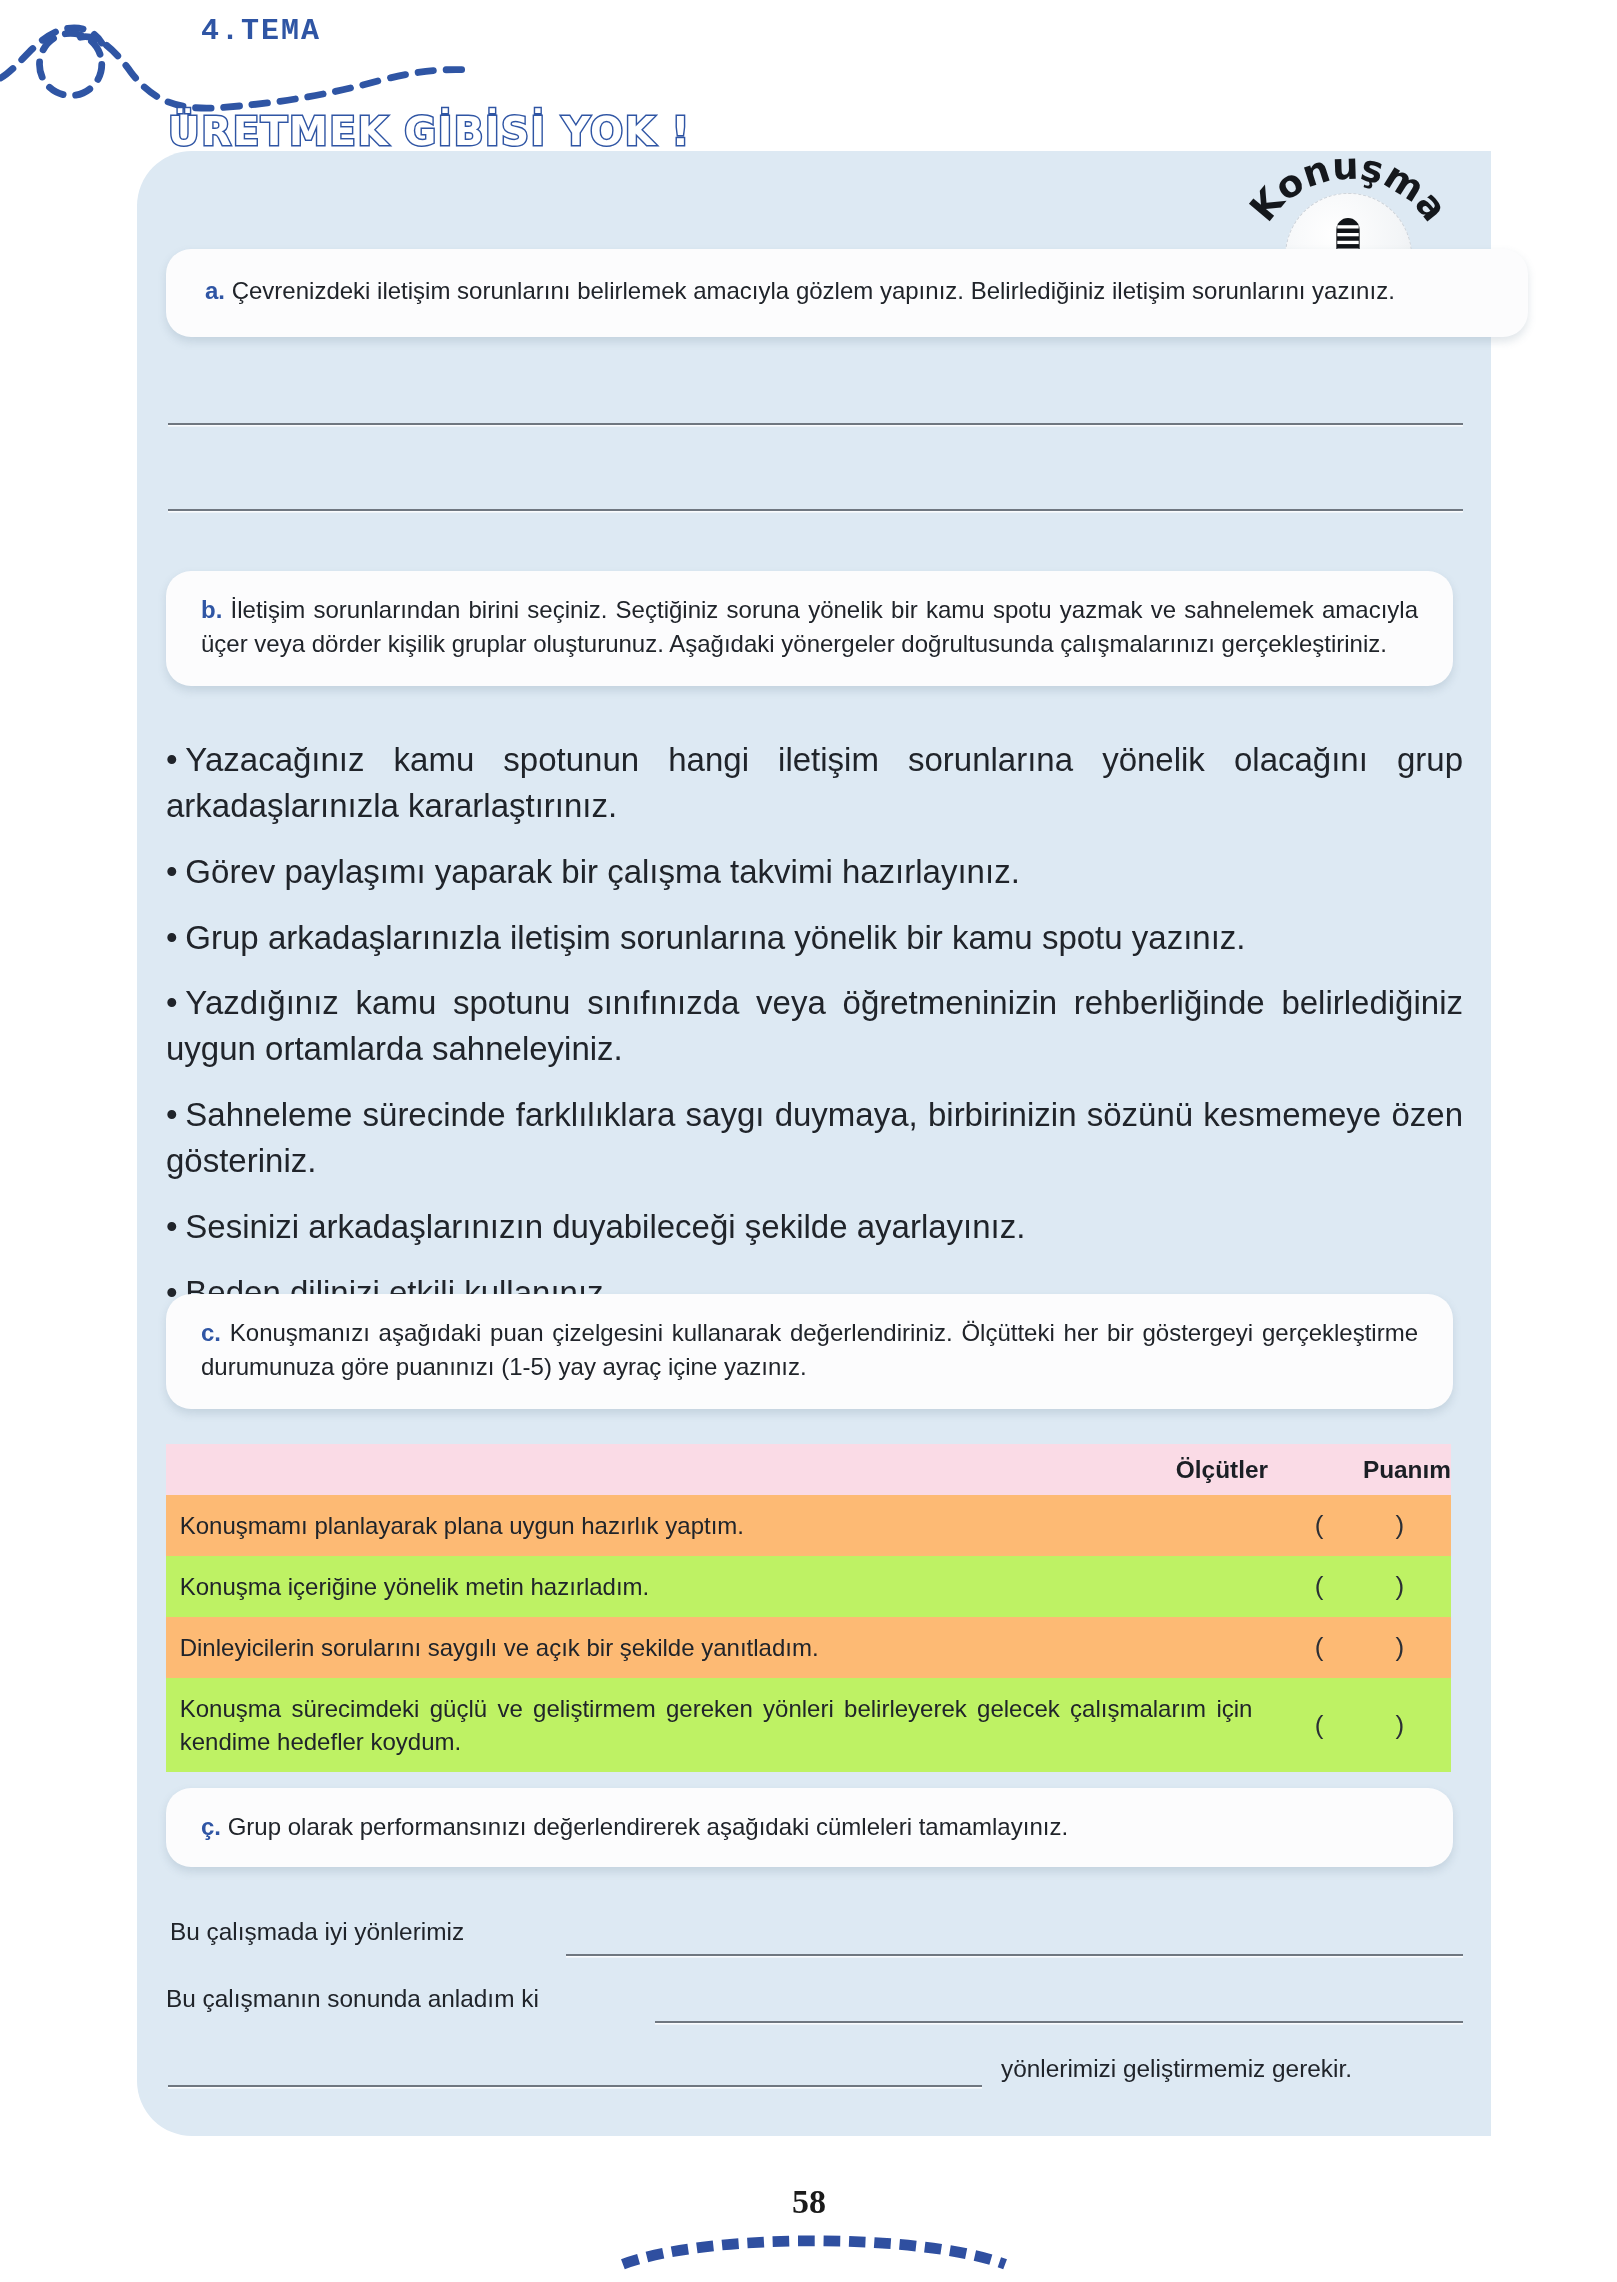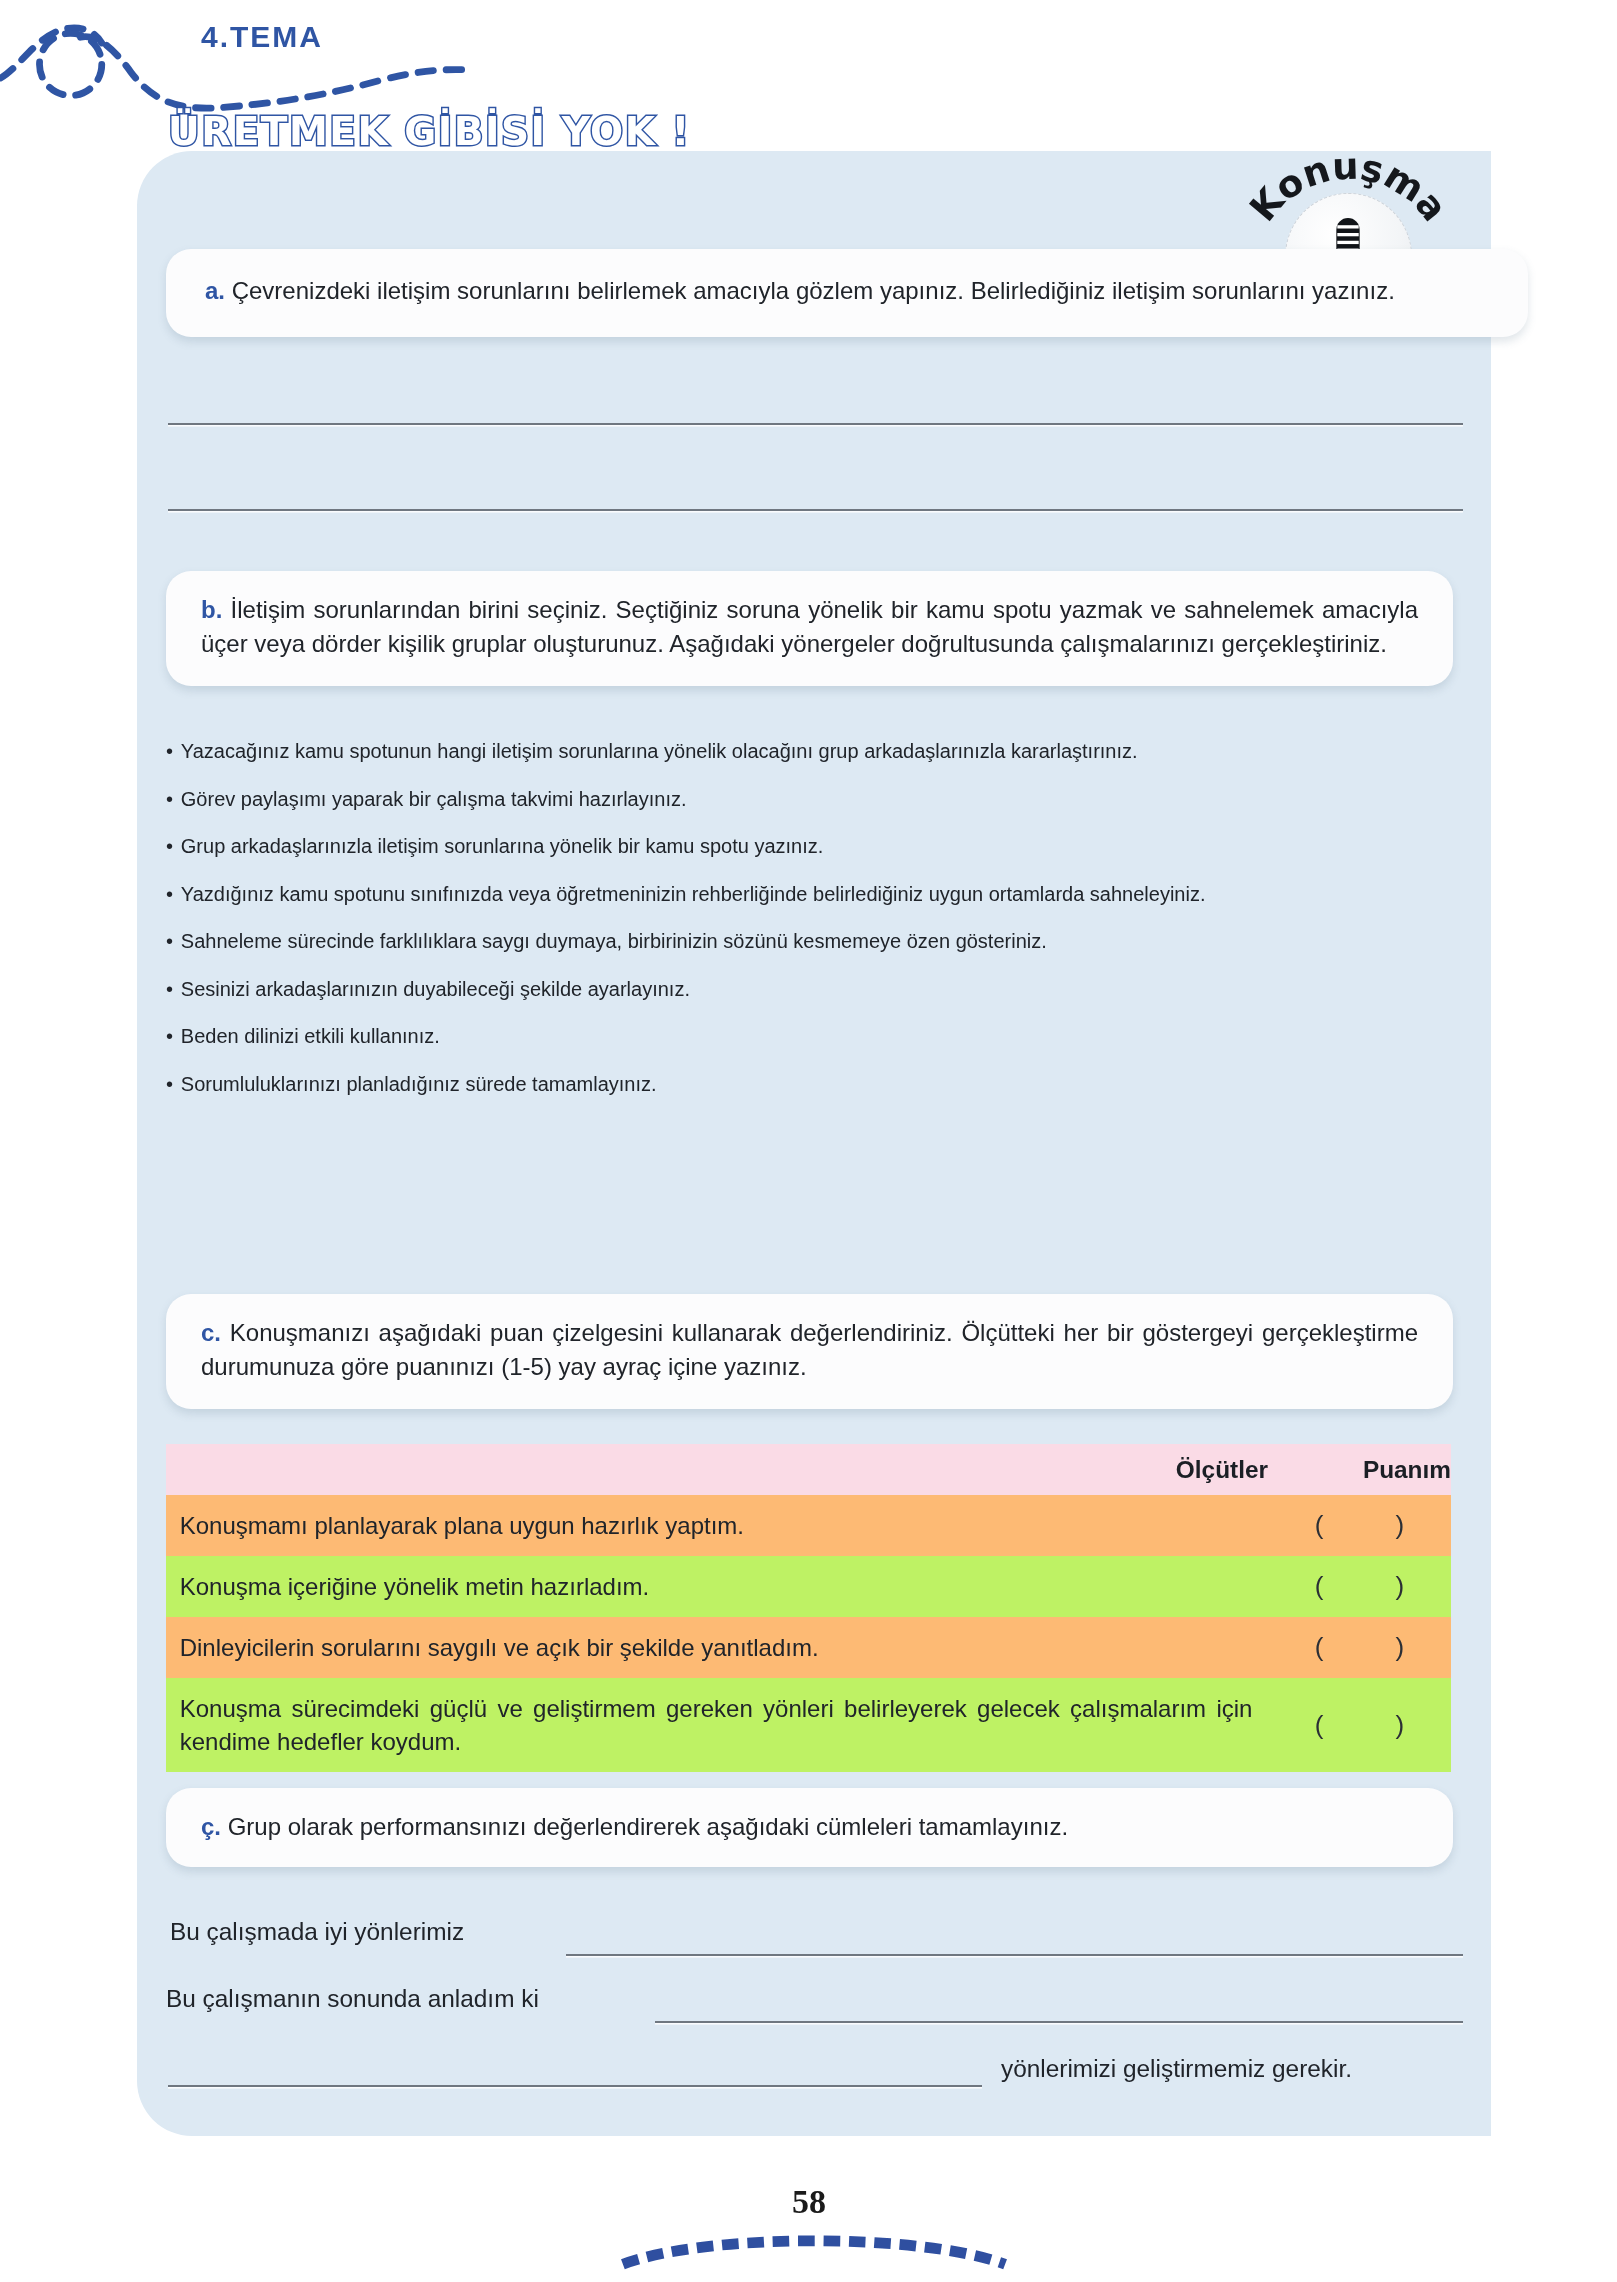--- a/index.html
+++ b/index.html
@@ -22,26 +22,26 @@
     top: 7.8px;
     width: 507px;
     height: 107px;
     pointer-events: none;
   }
 
   
   #tema-label {
     position: absolute;
     left: 201px;
-    top: 20px;
+    top: 14px;
     font-size: 30px;
     font-weight: bold;
     letter-spacing: 2px;
     color: #2f55a4;
-    font-family: Liberation Sans, sans-serif;
+    font-family: Liberation Mono, monospace;
   }
   #unit-title {
     position: absolute;
     left: 168px;
     top: 109px;
     font-size: 39px;
     font-weight: bold;
     letter-spacing: 1.5px;
     color: #ffffff;
     font-family: "DejaVu Sans", sans-serif;
@@ -142,21 +142,21 @@
   }
 
   
   #bullets {
     position: absolute;
     left: 166px;
     top: 737px;
     width: 1297px;
   }
   .bullet {
-    font-size: 20px;
+    font-size: 33px;
     line-height: 1.4;
     color: #20242a;
     margin-bottom: 19.5px;
     text-align: justify;
     padding-left: 0;
   }
   .bullet .dot { margin-right: 7.8px; }
 
   
   #score-table {

